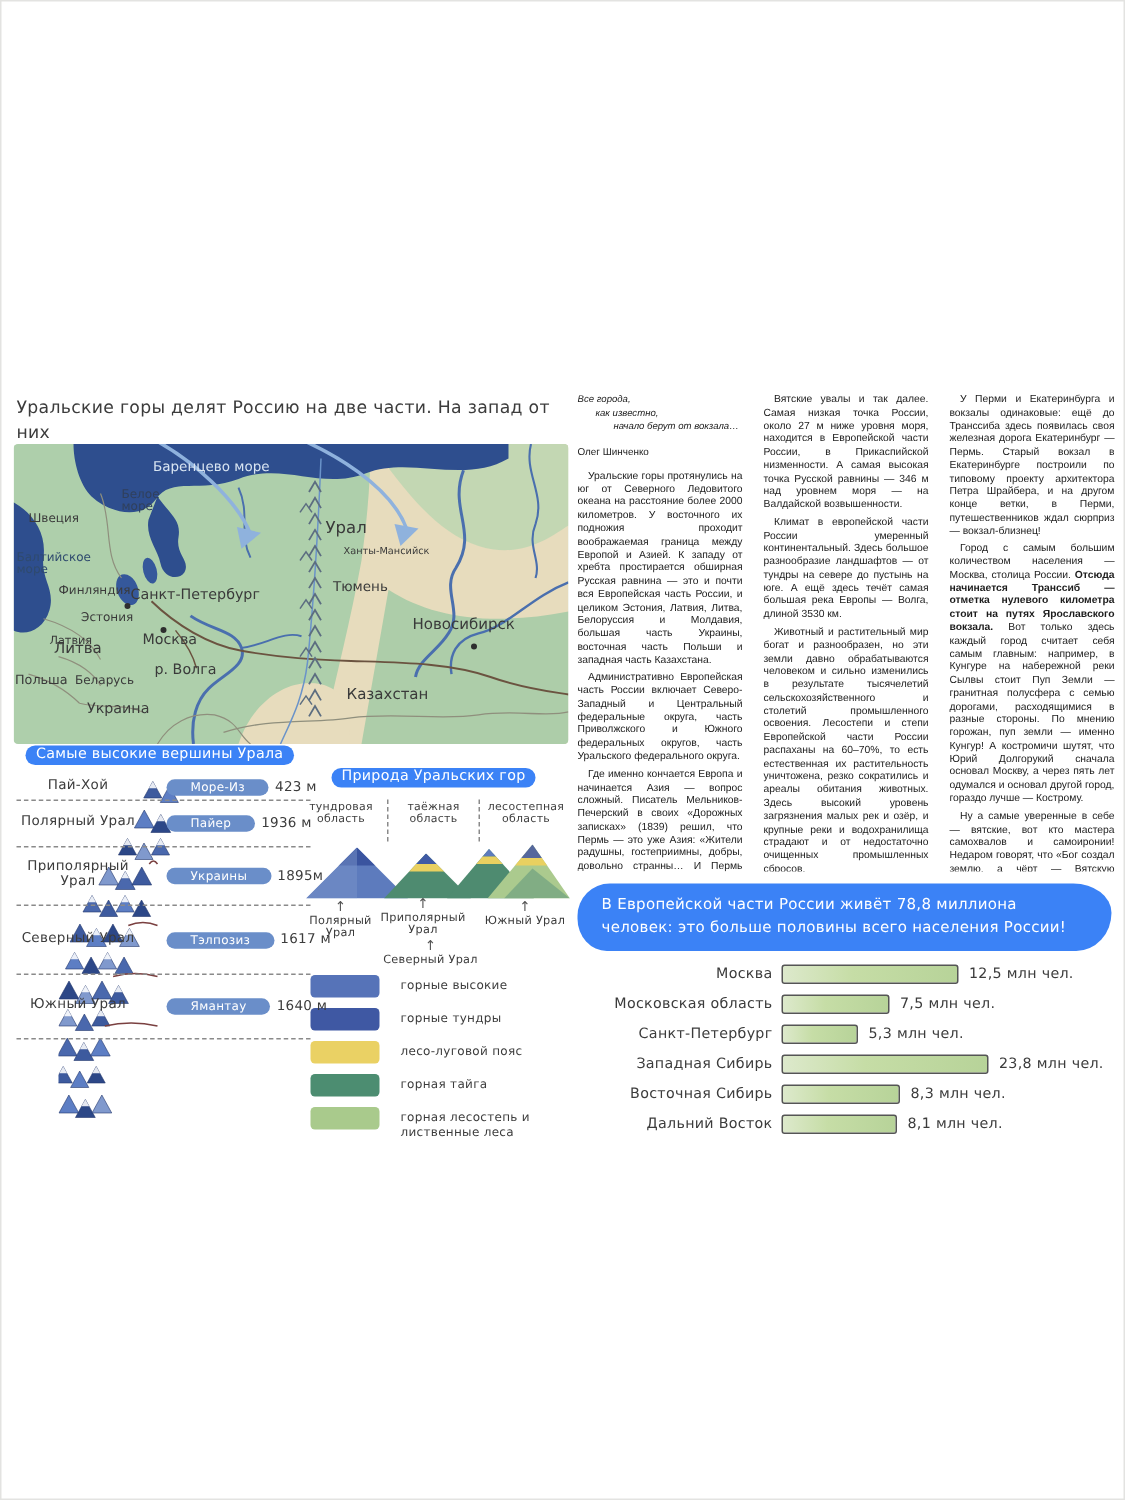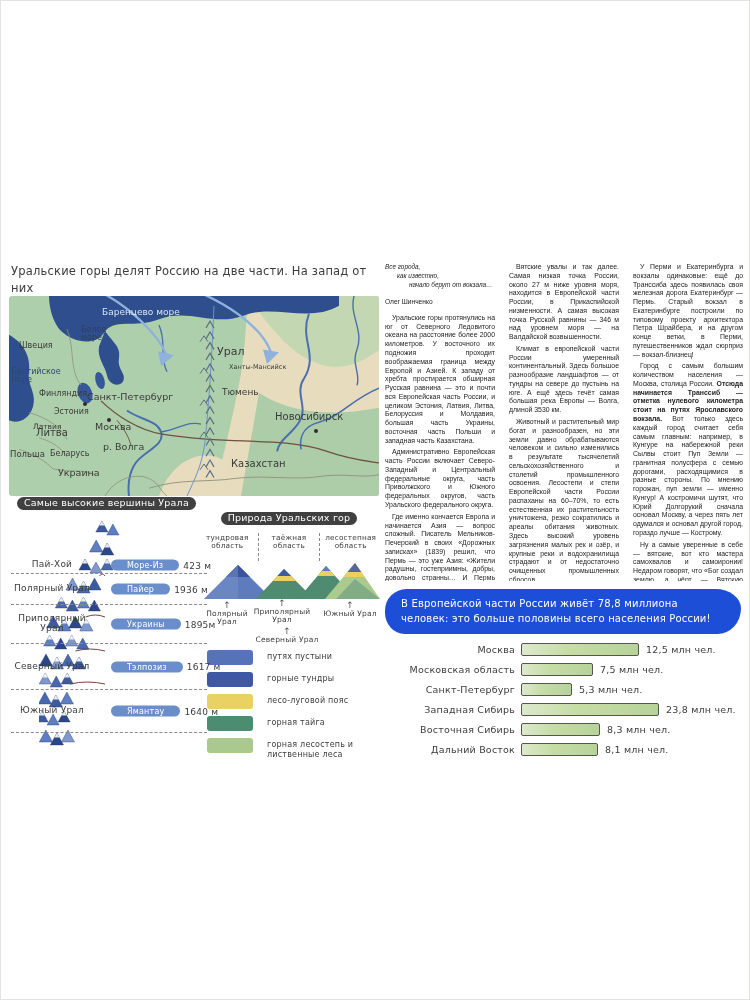--- a/index.html
+++ b/index.html
@@ -1,20 +1,20 @@
 <!DOCTYPE html>
 <html><head>
 <meta charset="utf-8">
 <style>
   html,body{margin:0;padding:0;}
   body{width:750px;height:1000px;background:#fff;position:relative;overflow:hidden;
        font-family:"Liberation Sans",sans-serif;}
   .photo-frame{position:absolute;inset:0;border:1px solid #e3e3e1;}
   .hand{font-family:"DejaVu Sans",sans-serif;color:#3c3c3c;letter-spacing:.2px;}
-  .pill{display:inline-block;background:#404040;color:#fff;border-radius:9px;padding:0 7px 1px;line-height:1.3;text-align:right;}
+  .pill{display:inline-block;background:#3b82f6;color:#fff;border-radius:9px;padding:0 7px 1px;line-height:1.3;text-align:right;}
   
   .page-left{position:absolute;left:8px;top:258px;width:372px;height:515px;}
   .lp-title{position:absolute;left:2px;top:4px;width:370px;font-size:11.5px;line-height:1.45;}
   .lp-title .pill{font-size:10px;}
   .map{position:absolute;left:0;top:37px;width:370px;height:200px;border-radius:3px;overflow:hidden;}
   .map svg{position:absolute;inset:0;}
   .map-label{position:absolute;font-family:"DejaVu Sans",sans-serif;white-space:normal;line-height:1.05;}
   .city-dot{position:absolute;width:4px;height:4px;background:#2e2e2e;border-radius:50%;}
   
   .peaks{position:absolute;left:2px;top:238px;width:198px;height:272px;}
@@ -42,21 +42,21 @@
   .leg-swatch{width:46px;height:15px;border-radius:3px;flex:none;}
   .leg-label{margin-left:14px;font-size:8px;line-height:1.2;padding-top:2px;}
   
   .page-right{position:absolute;left:384px;top:262px;width:360px;height:510px;}
   .cols{display:flex;gap:14px;height:318px;overflow:hidden;}
   .col{width:110px;flex:none;}
   .col p{margin:0 0 3px;text-indent:7px;font-size:6.9px;line-height:1.27;text-align:justify;color:#1c1c1c;}
   .epi-line{font-style:italic;font-size:6.4px;color:#222;line-height:1.4;}
   .author{font-size:6.6px;color:#222;margin:8px 0 9px;}
   .chart{position:absolute;left:0;top:326px;width:356px;}
-  .banner{background:#1d4ed8;color:#fff;border-radius:22px 26px 24px 20px/22px 20px 26px 22px;
+  .banner{background:#3b82f6;color:#fff;border-radius:22px 26px 24px 20px/22px 20px 26px 22px;
           padding:7px 16px 8px;font-size:10px;line-height:1.5;}
   #bars{margin-top:9px;display:flex;flex-direction:column;gap:7px;}
   .bar-row{display:flex;align-items:center;height:13px;}
   .bar-label{width:130px;text-align:right;padding-right:6px;font-size:9.5px;white-space:nowrap;}
   .bar{height:11px;border:1px solid #555;border-radius:2px;flex:none;
        background:linear-gradient(90deg,#dde9cc,#c6dda6 40%,#b7d399);}
   .bar-val{margin-left:7px;font-size:9.5px;white-space:nowrap;}
 </style>
 </head>
 <body>
@@ -211,21 +211,21 @@
           <polygon points="6.90625,213 0.30624999999999947,225 13.506250000000001,225" fill="#5d7ec4" stroke="#24386b" stroke-width="0.4"></polygon>
           <polygon points="17.90625,216 11.306249999999999,228 24.50625,228" fill="#2c4787" stroke="#24386b" stroke-width="0.4"></polygon>
           <polygon points="17.90625,216 15.30625,220.5 20.50625,220.5" fill="rgba(255,255,255,.88)"></polygon>
           <polygon points="28.90625,213 22.30625,225 35.50625,225" fill="#8099cd" stroke="#24386b" stroke-width="0.4"></polygon>
           <path d="M 60.5 59 Q 63.25 55 66 59" stroke="#7a4040" stroke-width="1" fill="none"></path>
           <path d="M 46.53333333333333 100 Q 56.266666666666666 96 66 100" stroke="#7a4040" stroke-width="1" fill="none"></path>
           <path d="M 36.4 134 Q 51.2 130 66 134" stroke="#7a4040" stroke-width="1" fill="none"></path>
           <path d="M 30.875 167 Q 48.4375 163 66 167" stroke="#7a4040" stroke-width="1" fill="none"></path>
         </svg>
       <div id="peak-rows">
-          <div class="peak-row" style="height: 16px; margin-top: 40px;">
+          <div class="peak-row" style="height: 16px;">
             <div class="peak-region hand">Пай-Хой</div>
             <div class="peak-right">
               <div class="peak-pill hand">Море-Из</div>
               <div class="peak-h hand">423 м</div>
             </div>
           </div>
           <div class="peak-row" style="height: 30px;">
             <div class="peak-region hand">Полярный Урал</div>
             <div class="peak-right">
               <div class="peak-pill hand">Пайер</div>
@@ -302,21 +302,21 @@
       </svg>
       <div id="mt-labels">
           <div class="mt-label hand" style="left: 4px; top: 89px; width: 52px;"><span class="arrow">↑</span>Полярный Урал</div>
           <div class="mt-label hand" style="left: 52px; top: 87px; width: 66px;"><span class="arrow">↑</span>Приполярный Урал</div>
           <div class="mt-label hand" style="left: 58px; top: 115px; width: 64px;"><span class="arrow">↑</span>Северный Урал</div>
           <div class="mt-label hand" style="left: 124px; top: 89px; width: 58px;"><span class="arrow">↑</span>Южный Урал</div>
         </div>
       <div id="legend">
           <div class="leg-row">
             <div class="leg-swatch" style="background: rgb(86, 115, 184);"></div>
-            <div class="leg-label hand">путях пустыни</div>
+            <div class="leg-label hand">горные высокие</div>
           </div>
           <div class="leg-row">
             <div class="leg-swatch" style="background: rgb(63, 88, 163);"></div>
             <div class="leg-label hand">горные тундры</div>
           </div>
           <div class="leg-row">
             <div class="leg-swatch" style="background: rgb(234, 209, 100);"></div>
             <div class="leg-label hand">лесо-луговой пояс</div>
           </div>
           <div class="leg-row">

